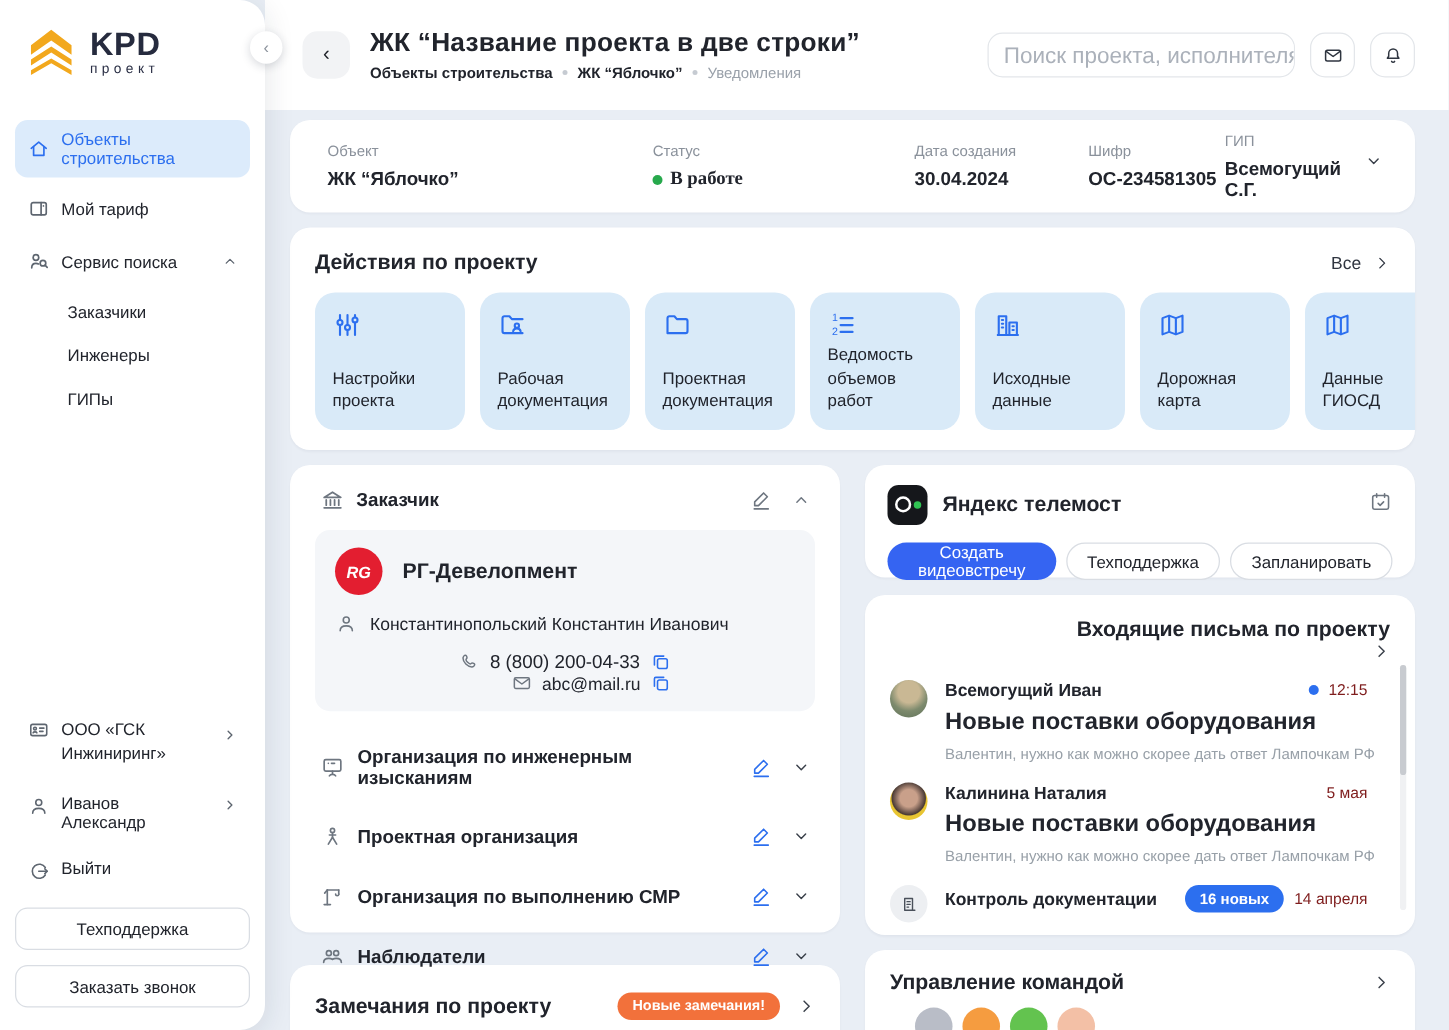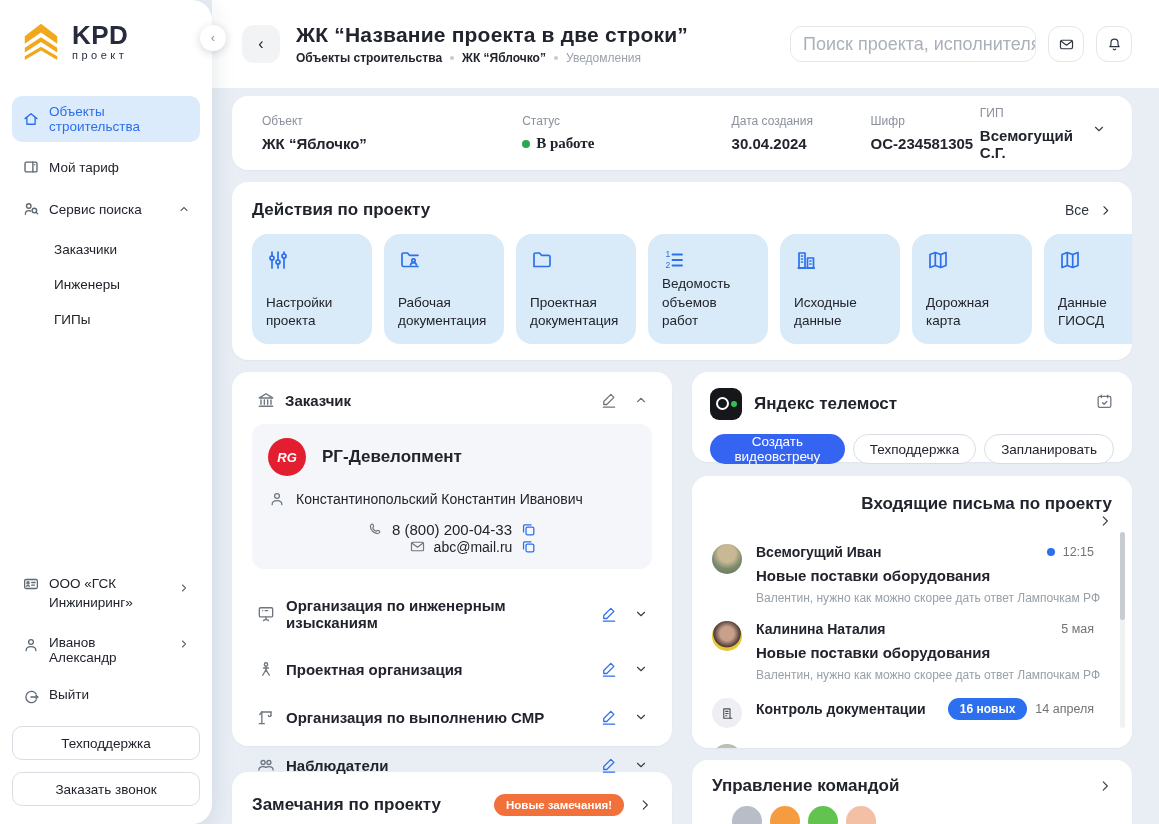--- a/index.html
+++ b/index.html
@@ -125,22 +125,22 @@
   .avatar { width:30px; height:30px; border-radius:50%; flex:none; }
   .av-ivan { background:radial-gradient(circle at 50% 32%, #C9B894 0 34%, #7D8A6D 60%, #5F7158 100%); }
   .av-nat { background:radial-gradient(circle at 50% 42%, #C9A08A 0 30%, #4A3A35 58%, #E8C532 62%); }
   .av-doc { background:#EDEFF2; display:flex; align-items:center; justify-content:center; color:#4A505A; }
   .av-part { background:radial-gradient(circle at 50% 40%, #BBC4B2 0 40%, #8D9A87 100%); }
   .mail-body { flex:1; margin-left:14px; min-width:0; }
   .mail-line1 { display:flex; align-items:center; }
   .mail-name { font-size:14px; font-weight:600; }
   .mail-right { margin-left:auto; display:flex; align-items:center; gap:8px; padding-right:18px; }
   .unread-dot { width:8px; height:8px; border-radius:50%; background:#2C6FEF; }
-  .mail-time { font-size:12.5px; color:#737373; }
-  .mail-subject { font-size:15px; font-weight:600; margin-top:7px; }
+  .mail-time { font-size:12.5px; color:#7f1d1d; }
+  .mail-subject { font-size:19px; font-weight:600; margin-top:7px; }
   .mail-preview { font-size:12px; color:#98A0A8; margin-top:7px; white-space:nowrap; overflow:hidden; }
   .badge-blue { background:#2C6FEF; color:#fff; font-size:12px; font-weight:600; border-radius:12px; padding:4px 12px; }
   .scrollbar { position:absolute; right:7px; top:56px; width:5px; height:196px; background:#F0F1F3; border-radius:3px; }
   .scroll-thumb { width:5px; height:88px; background:#C8CBD0; border-radius:3px; }
 
   
   .remarks-card { height:140px; margin-top:26px; padding:22px 20px; }
   .rm-head { display:flex; align-items:center; }
   .badge-orange { margin-left:auto; background:#F2713B; color:#fff; font-size:11.5px; font-weight:600;
                   border-radius:12px; padding:5px 12px; }

